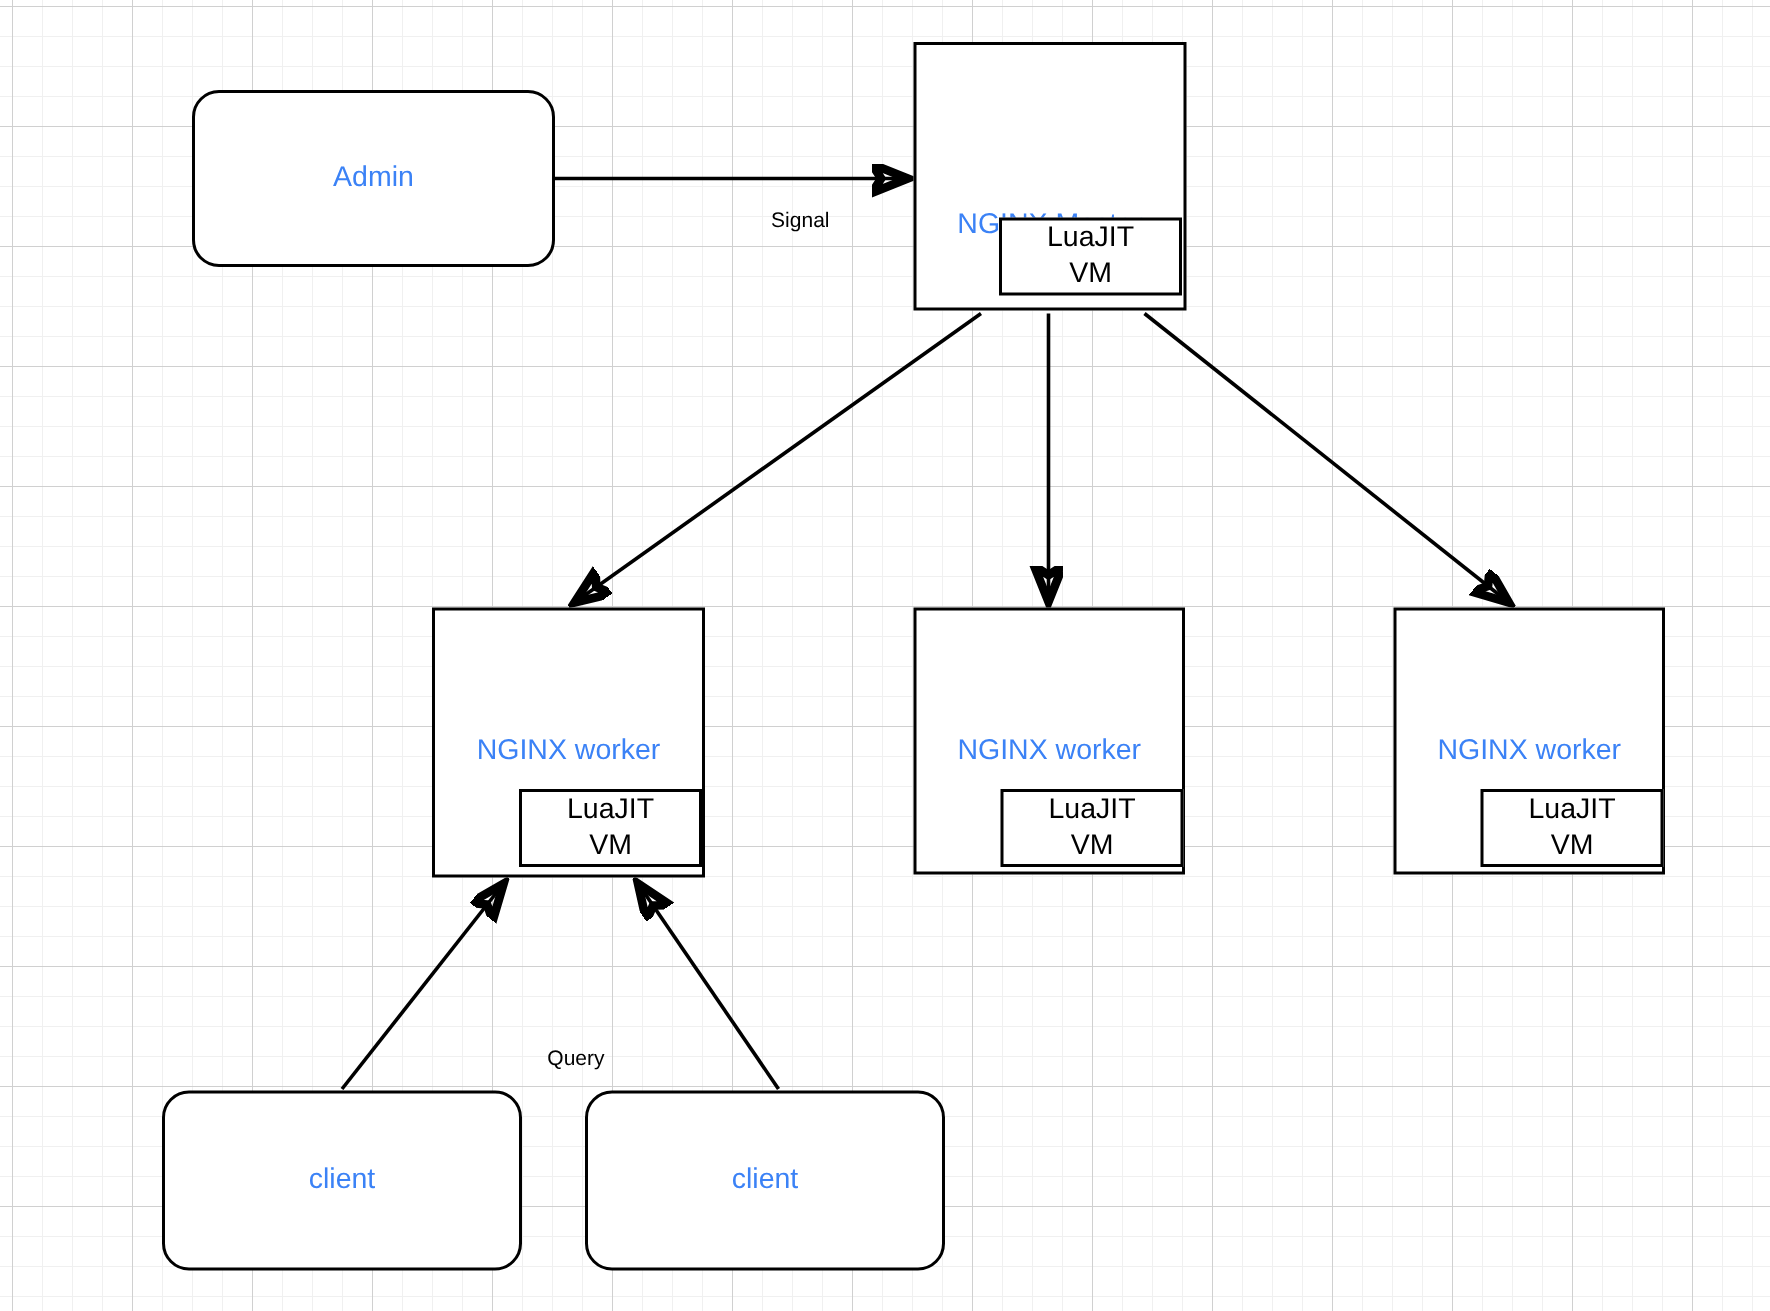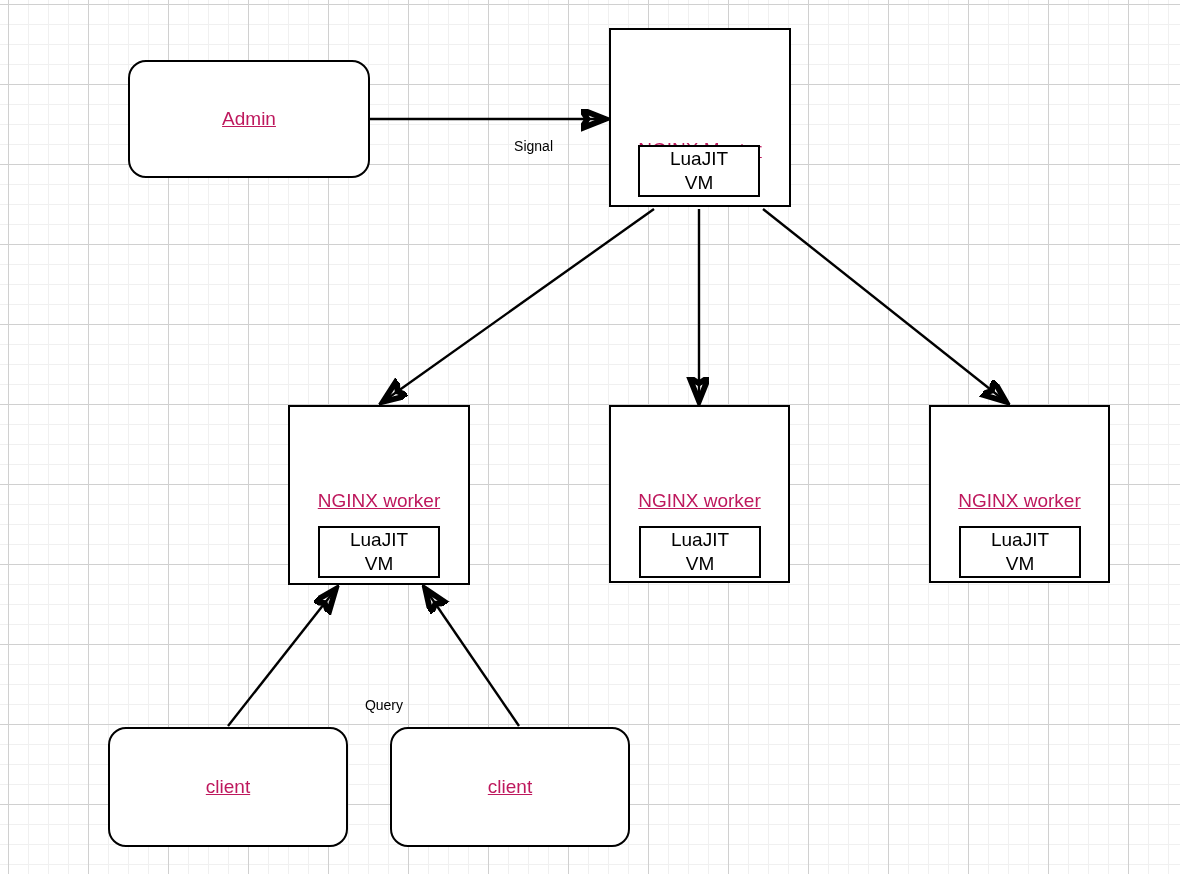--- a/index.html
+++ b/index.html
@@ -30,33 +30,33 @@
     border: 2px solid #000000;
     display: flex;
     flex-direction: column;
     align-items: center;
     justify-content: center;
   }
   .node.rounded { border-radius: 18px; }
   .node-label {
     font-size: 19px;
     line-height: 22px;
-    color: #be185d;
+    color: #3b82f6;
     text-align: center;
     white-space: nowrap;
-    text-decoration: underline;
   }
   .vm-box {
     position: absolute;
     box-sizing: border-box;
     background: #ffffff;
     border: 2px solid #000000;
     display: flex;
     align-items: center;
     justify-content: center;
+    margin-left: 28px;
   }
   .vm-label {
     font-size: 19px;
     line-height: 24px;
     color: #000000;
     text-align: center;
     white-space: pre-line;
   }
   .edge-label {
     position: absolute;

